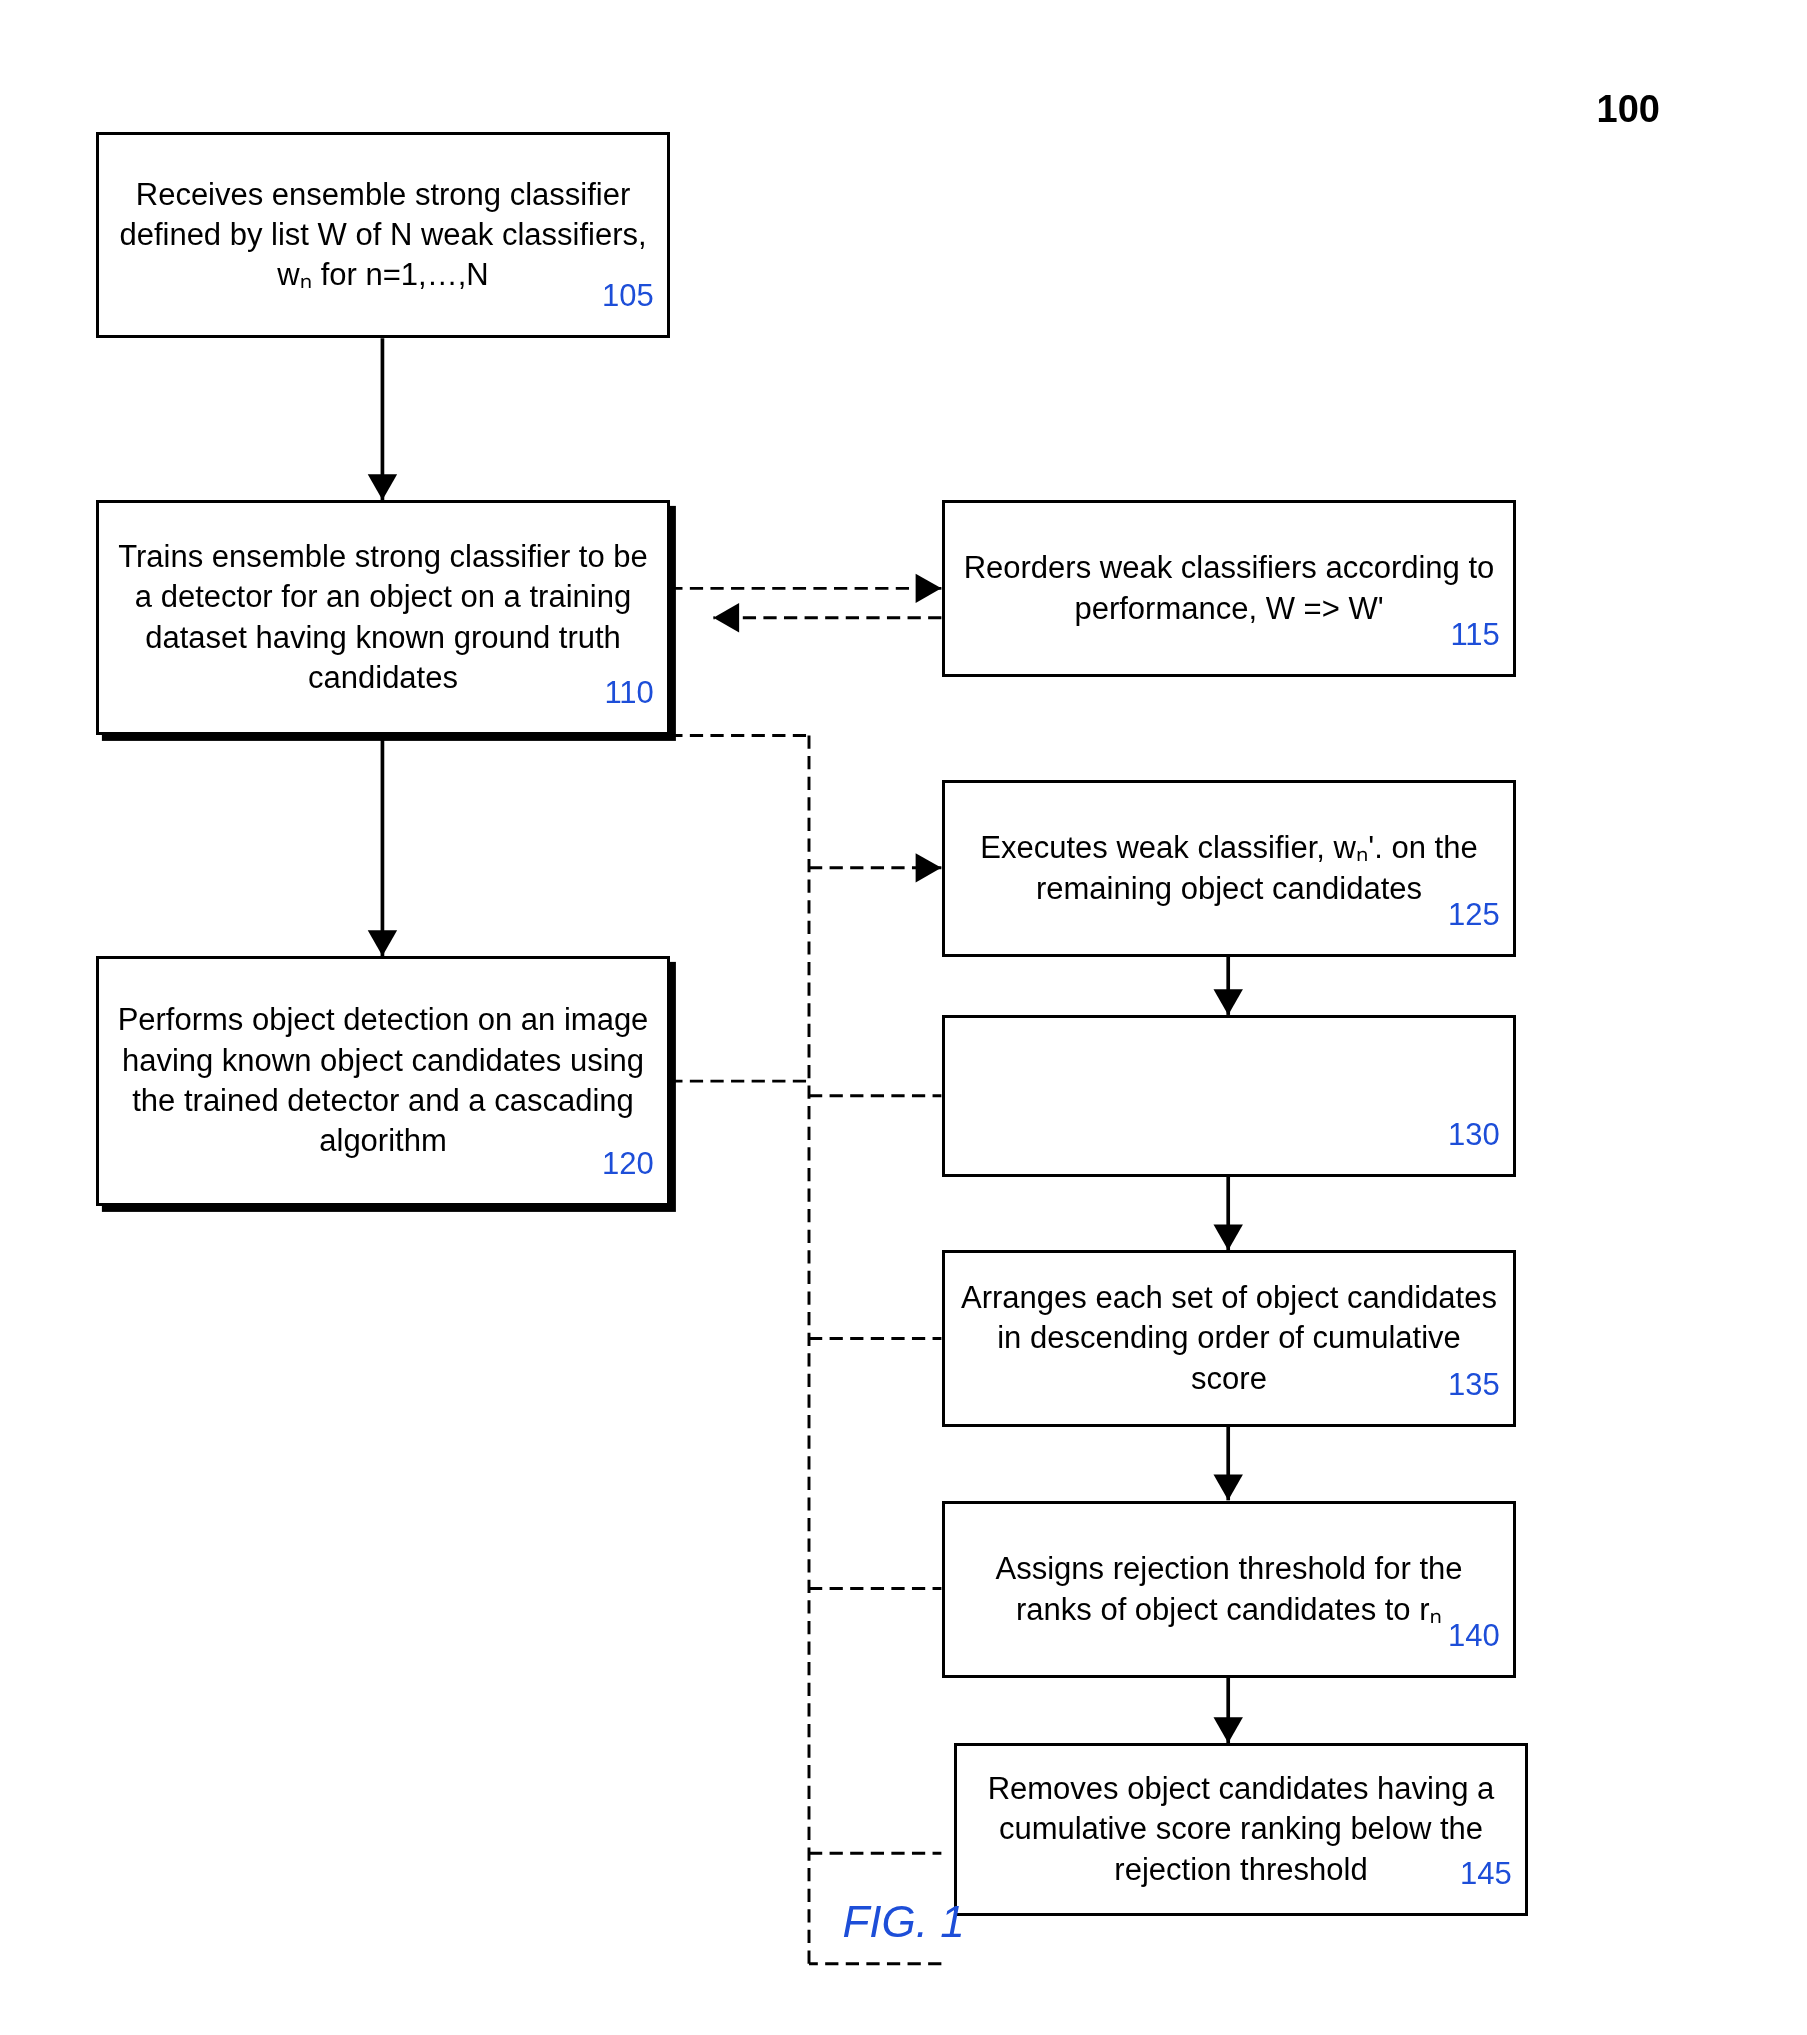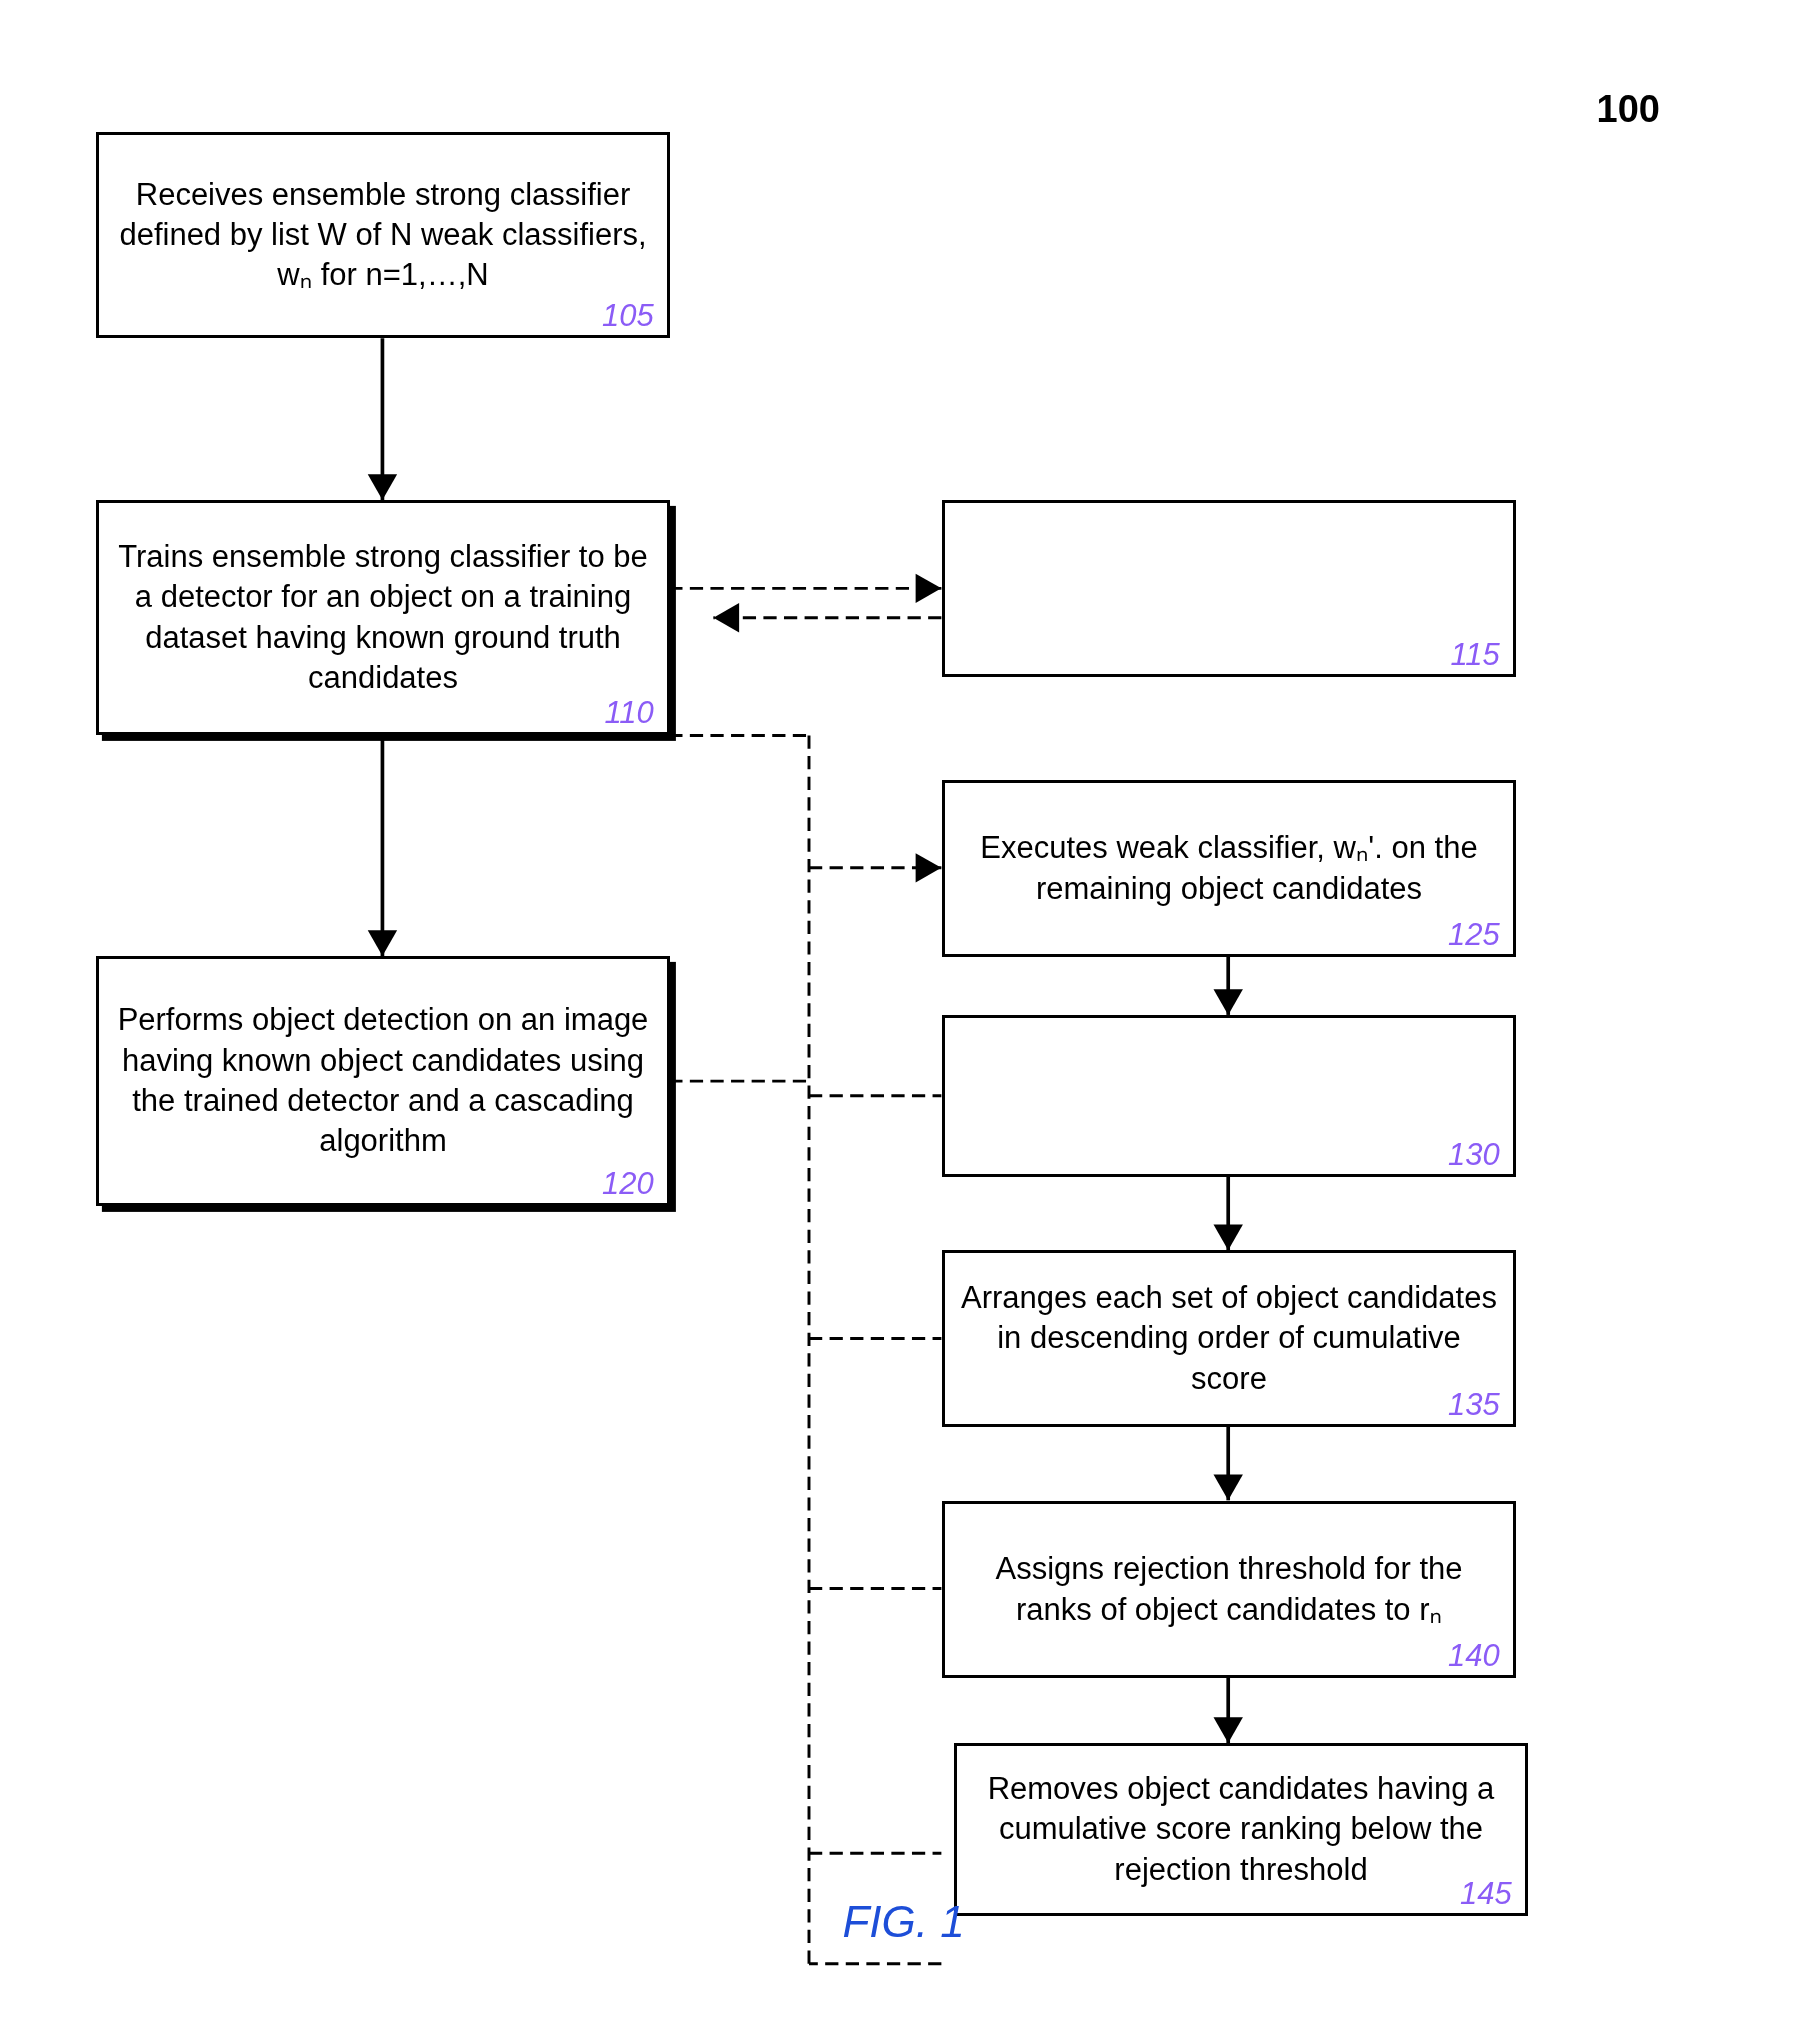--- a/index.html
+++ b/index.html
@@ -39,25 +39,24 @@
 
     .flow-box-text {
       font-size: 31px;
       line-height: 1.3;
       color: #000;
       font-family: Arial, sans-serif;
     }
 
     .flow-box-number {
       position: absolute;
-      bottom: 1px;
+      bottom: 21px;
       right: 13.2px;
       font-size: 31px;
-      color: #8b5cf6;
-      font-style: italic;
+      color: #1d4ed8;
     }
 
     
     .ref-100 {
       position: absolute;
       top: 88px;
       right: 147px;
       font-size: 38px;
       font-weight: bold;
       color: #000;
@@ -140,20 +139,21 @@
     <span class="flow-box-text">Receives ensemble strong classifier defined by list W of N weak classifiers, wₙ for n=1,…,N</span>
     <span class="flow-box-number">105</span>
   </div>
 
   <div class="flow-box double-border" style="left:96px; top:500px; width:574px; height:235px;">
     <span class="flow-box-text">Trains ensemble strong classifier to be a detector for an object on a training dataset having known ground truth candidates</span>
     <span class="flow-box-number">110</span>
   </div>
 
   <div class="flow-box" style="left:942px; top:500px; width:574px; height:177px;">
+    <span class="flow-box-text">Reorders weak classifiers according to performance, W =&gt; W'</span>
     <span class="flow-box-number">115</span>
   </div>
 
   <div class="flow-box double-border" style="left:96px; top:956px; width:574px; height:250px;">
     <span class="flow-box-text">Performs object detection on an image having known object candidates using the trained detector and a cascading algorithm</span>
     <span class="flow-box-number">120</span>
   </div>
 
   <div class="flow-box" style="left:942px; top:780px; width:574px; height:177px;">
     <span class="flow-box-text">Executes weak classifier, wₙ'. on the remaining object candidates</span>

